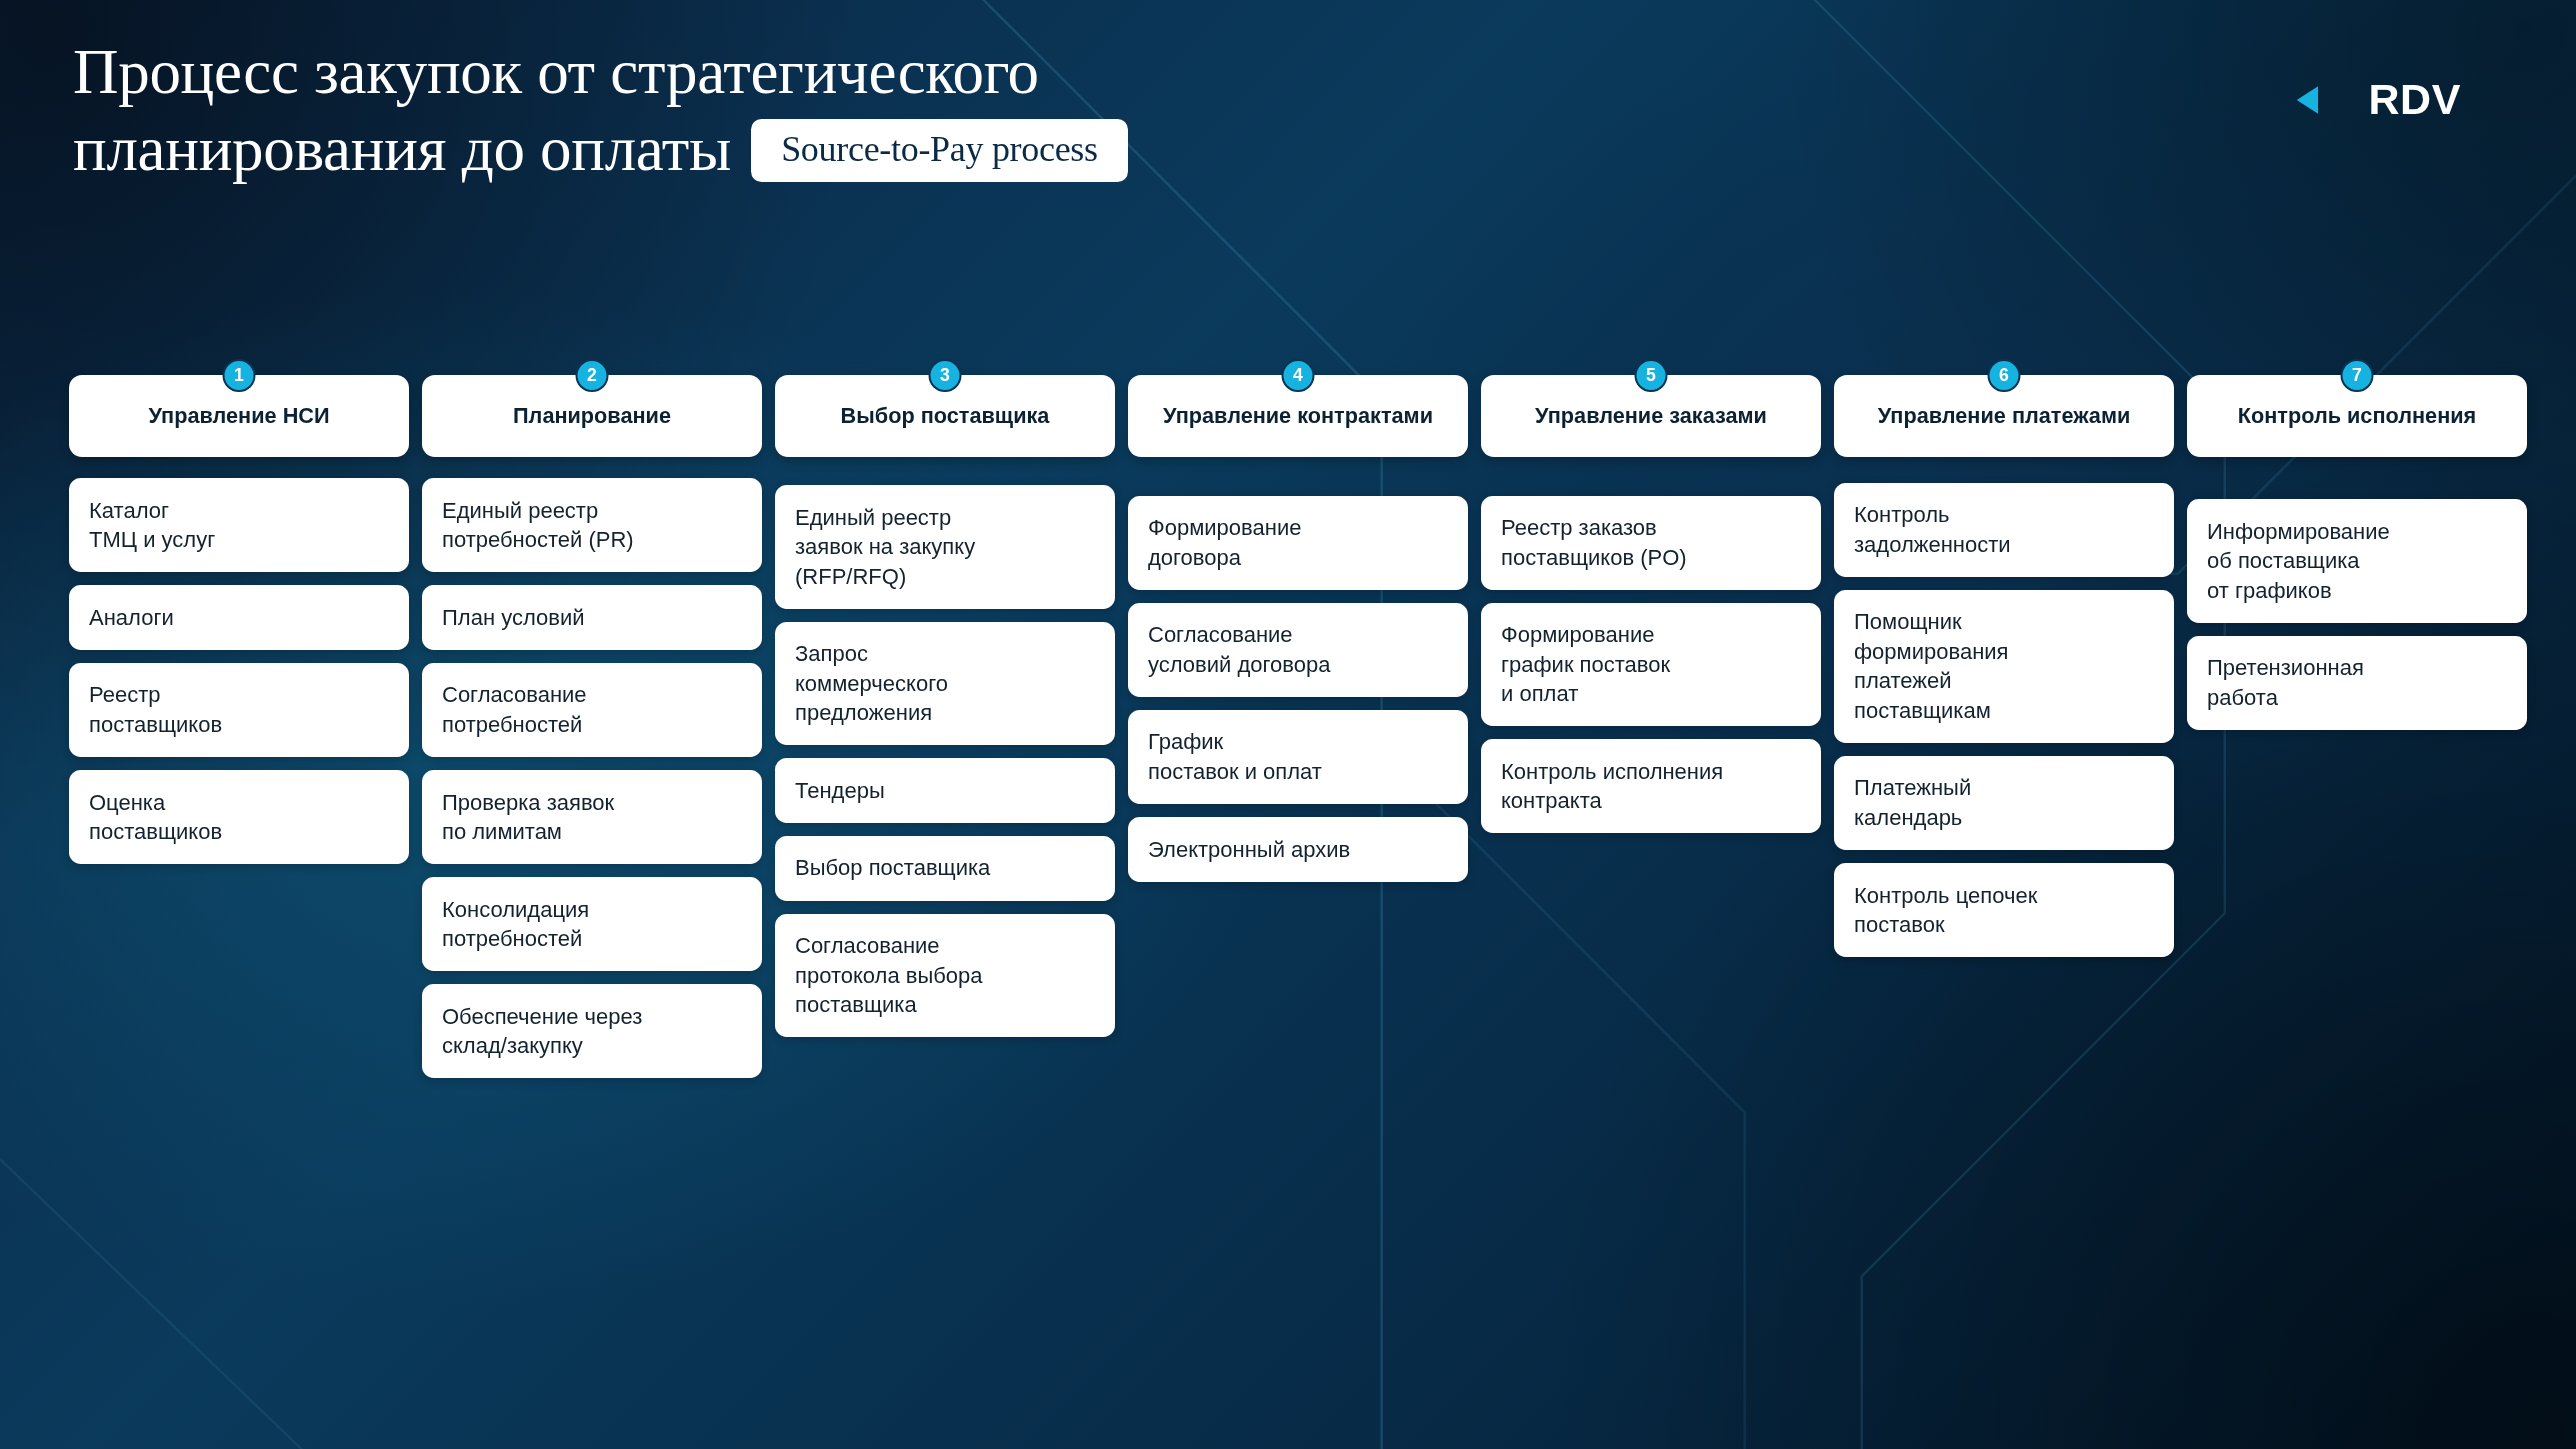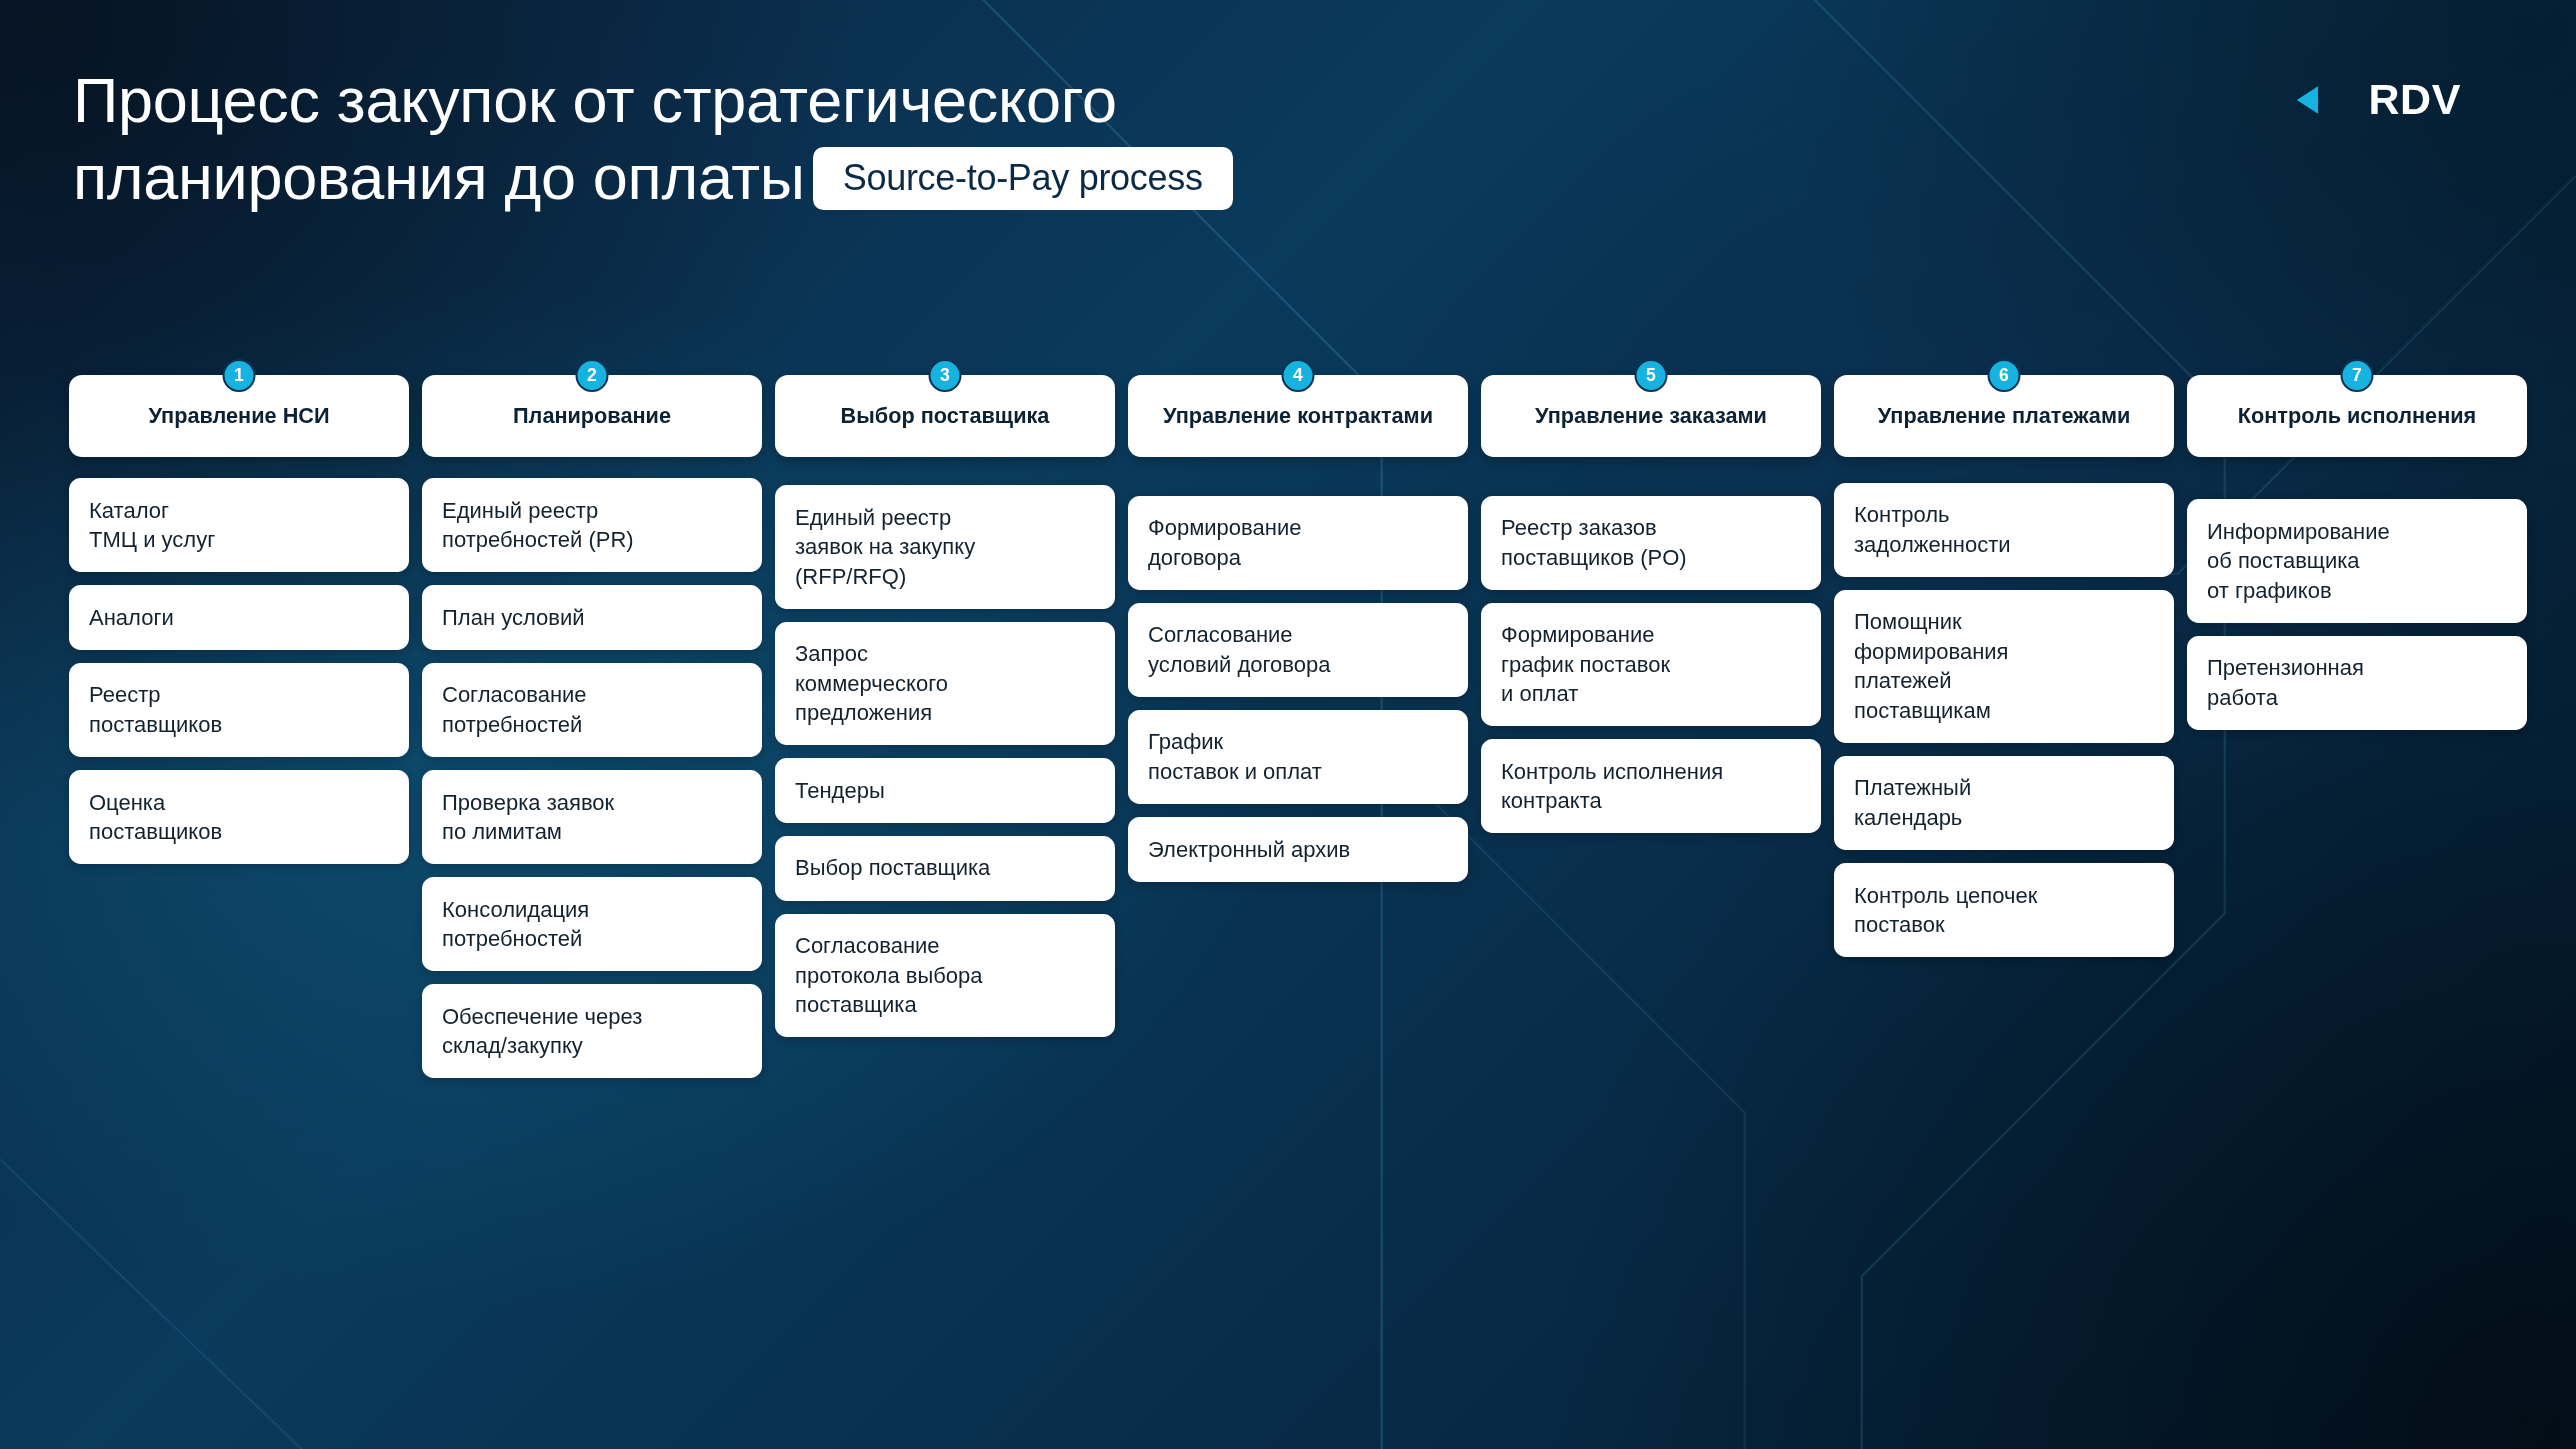--- a/index.html
+++ b/index.html
@@ -37,32 +37,33 @@
       radial-gradient(circle at 2% 2%, rgba(0,0,0,0.45) 0%, rgba(0,0,0,0) 28%),
       radial-gradient(circle at 98% 98%, rgba(0,0,0,0.5) 0%, rgba(0,0,0,0) 34%),
       radial-gradient(circle at 98% 2%, rgba(0,0,0,0.35) 0%, rgba(0,0,0,0) 26%);
     pointer-events: none;
   }
 
   
   .title {
     position: absolute;
     left: 73px;
-    top: 62px;
+    top: 34px;
     width: 1903px;
     color: #ffffff;
     font-size: 63px;
     line-height: 1.22;
     font-weight: 400;
     letter-spacing: -0.3px;
+    font-family: Liberation Serif, serif;
   }
   .title .line2wrap {
     display: flex;
     align-items: center;
-    gap: 8px;
+    gap: 20px;
   }
   .badge {
     display: inline-flex;
     align-items: center;
     justify-content: center;
     background: #ffffff;
     color: #0a2a45;
     border-radius: 10.5px;
     padding: 11.7px 30px;
     font-size: 36px;

